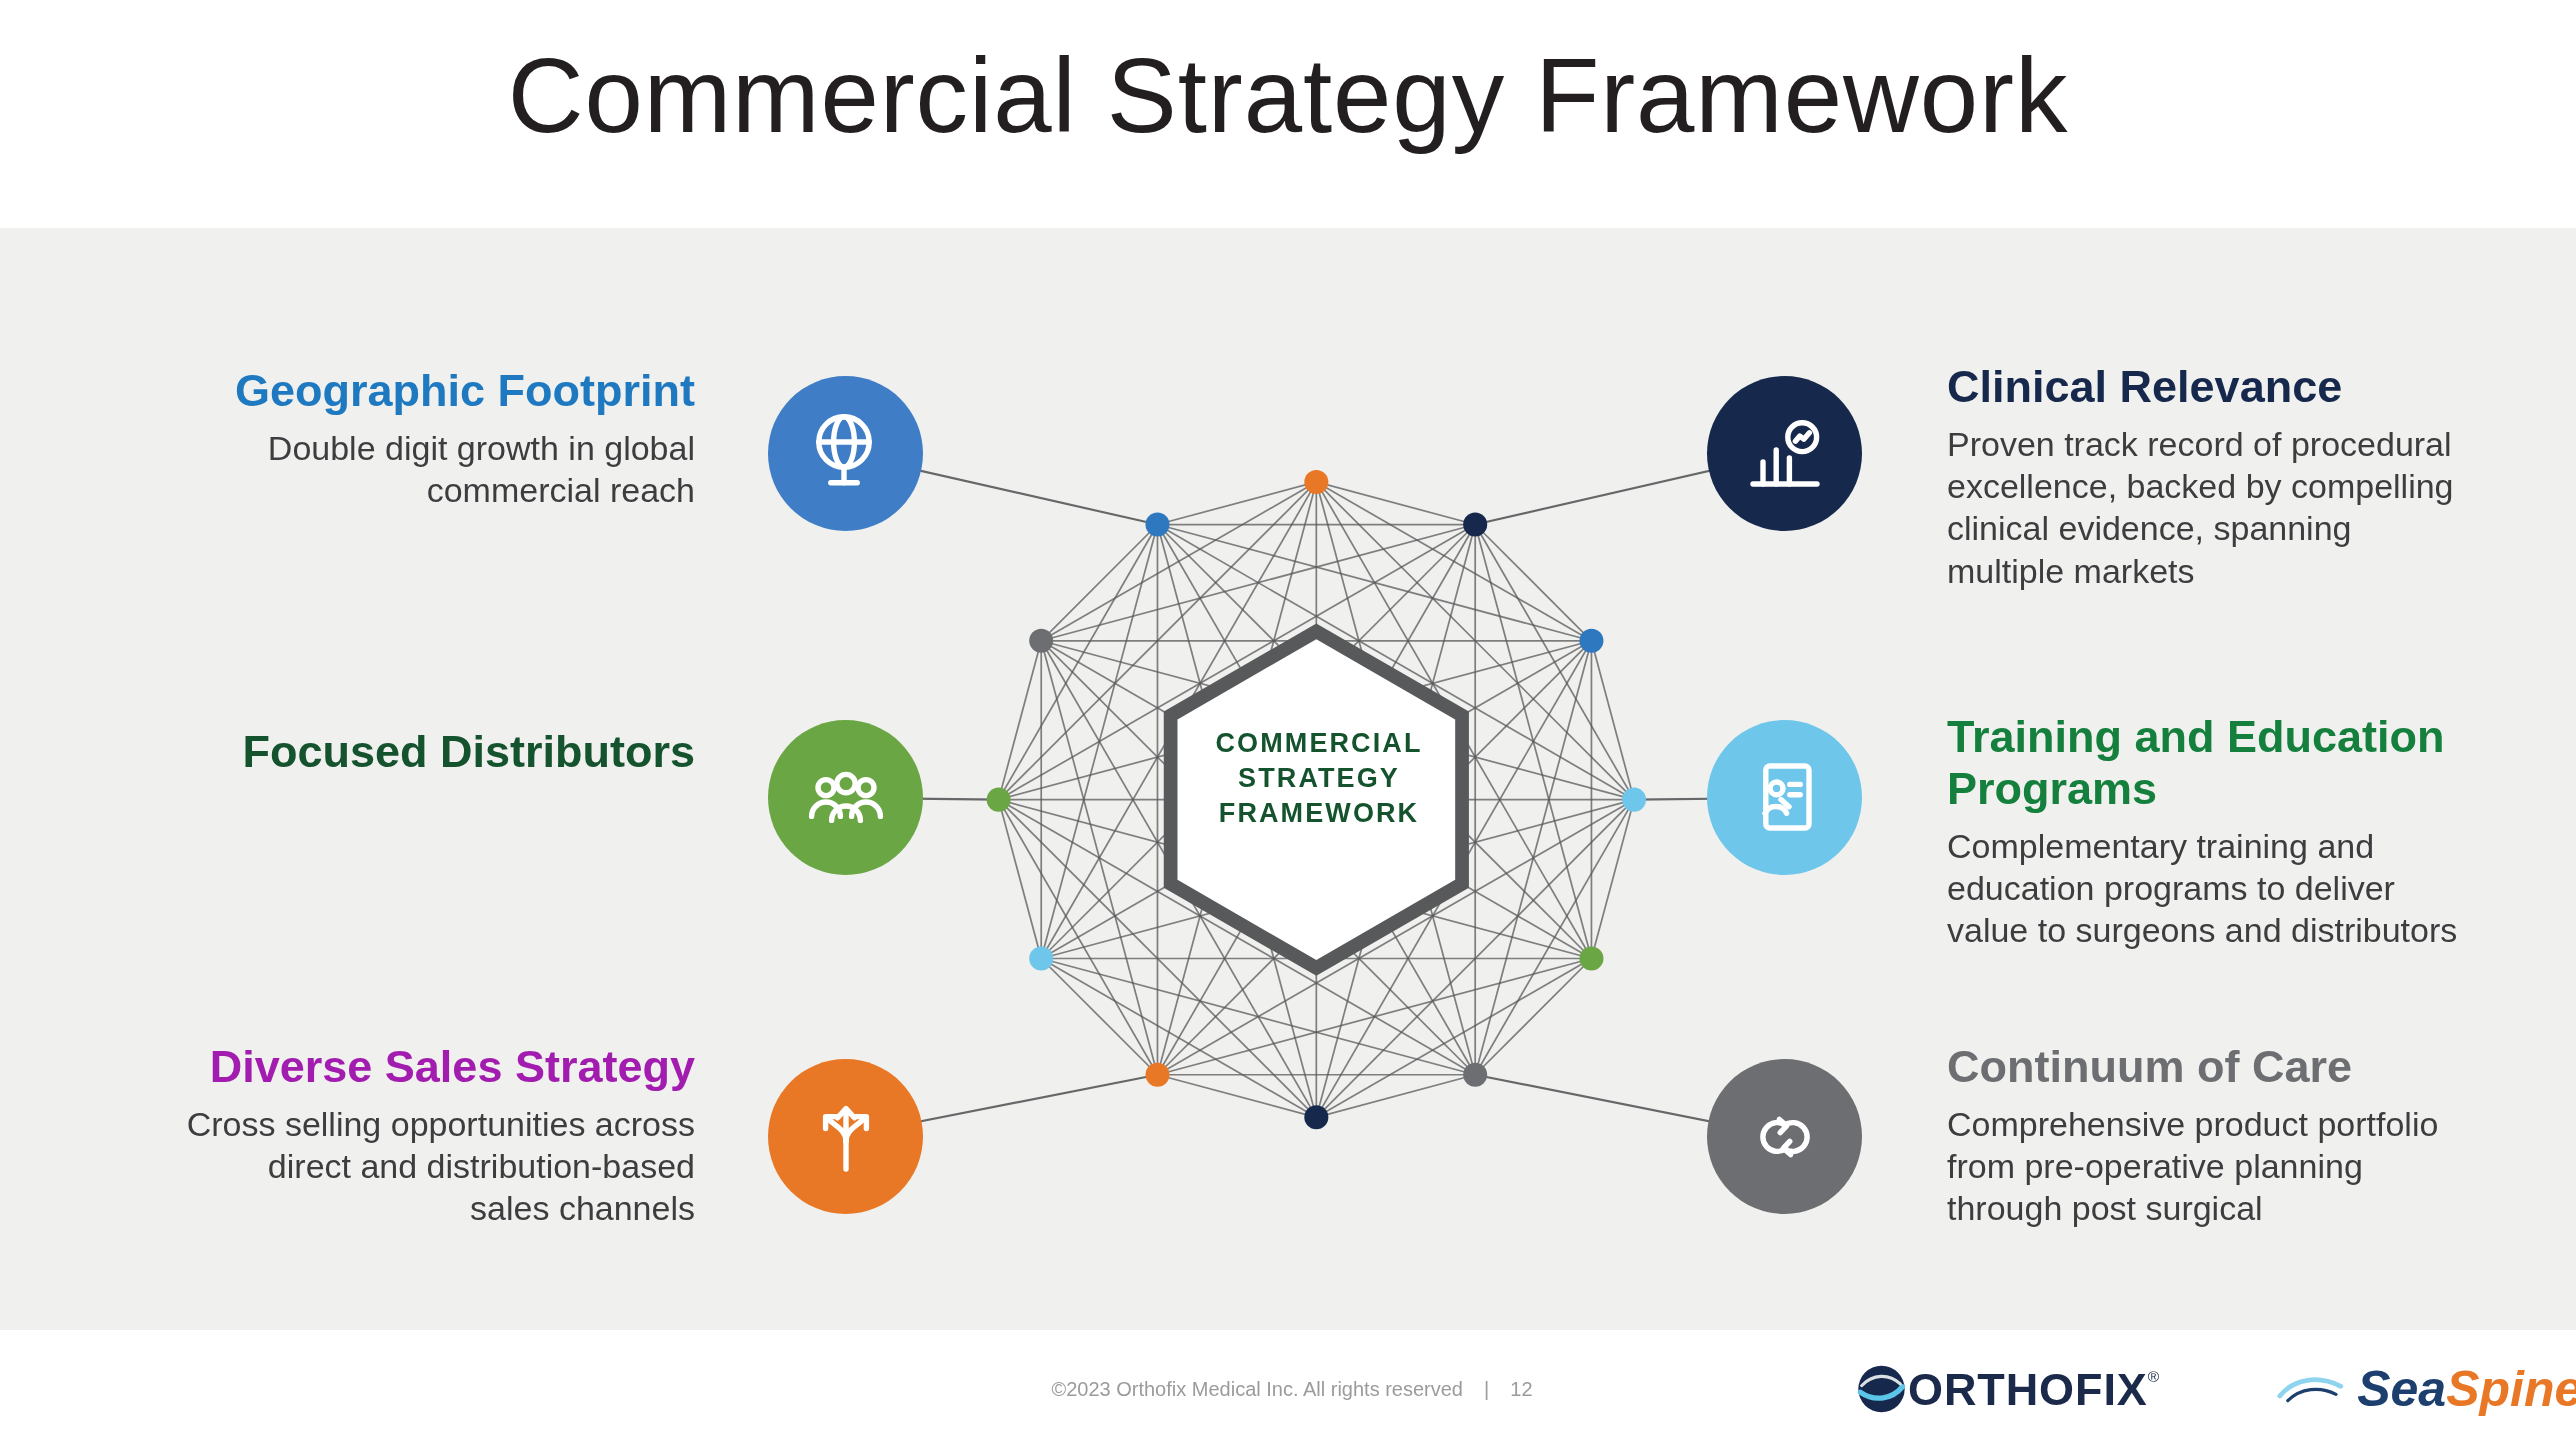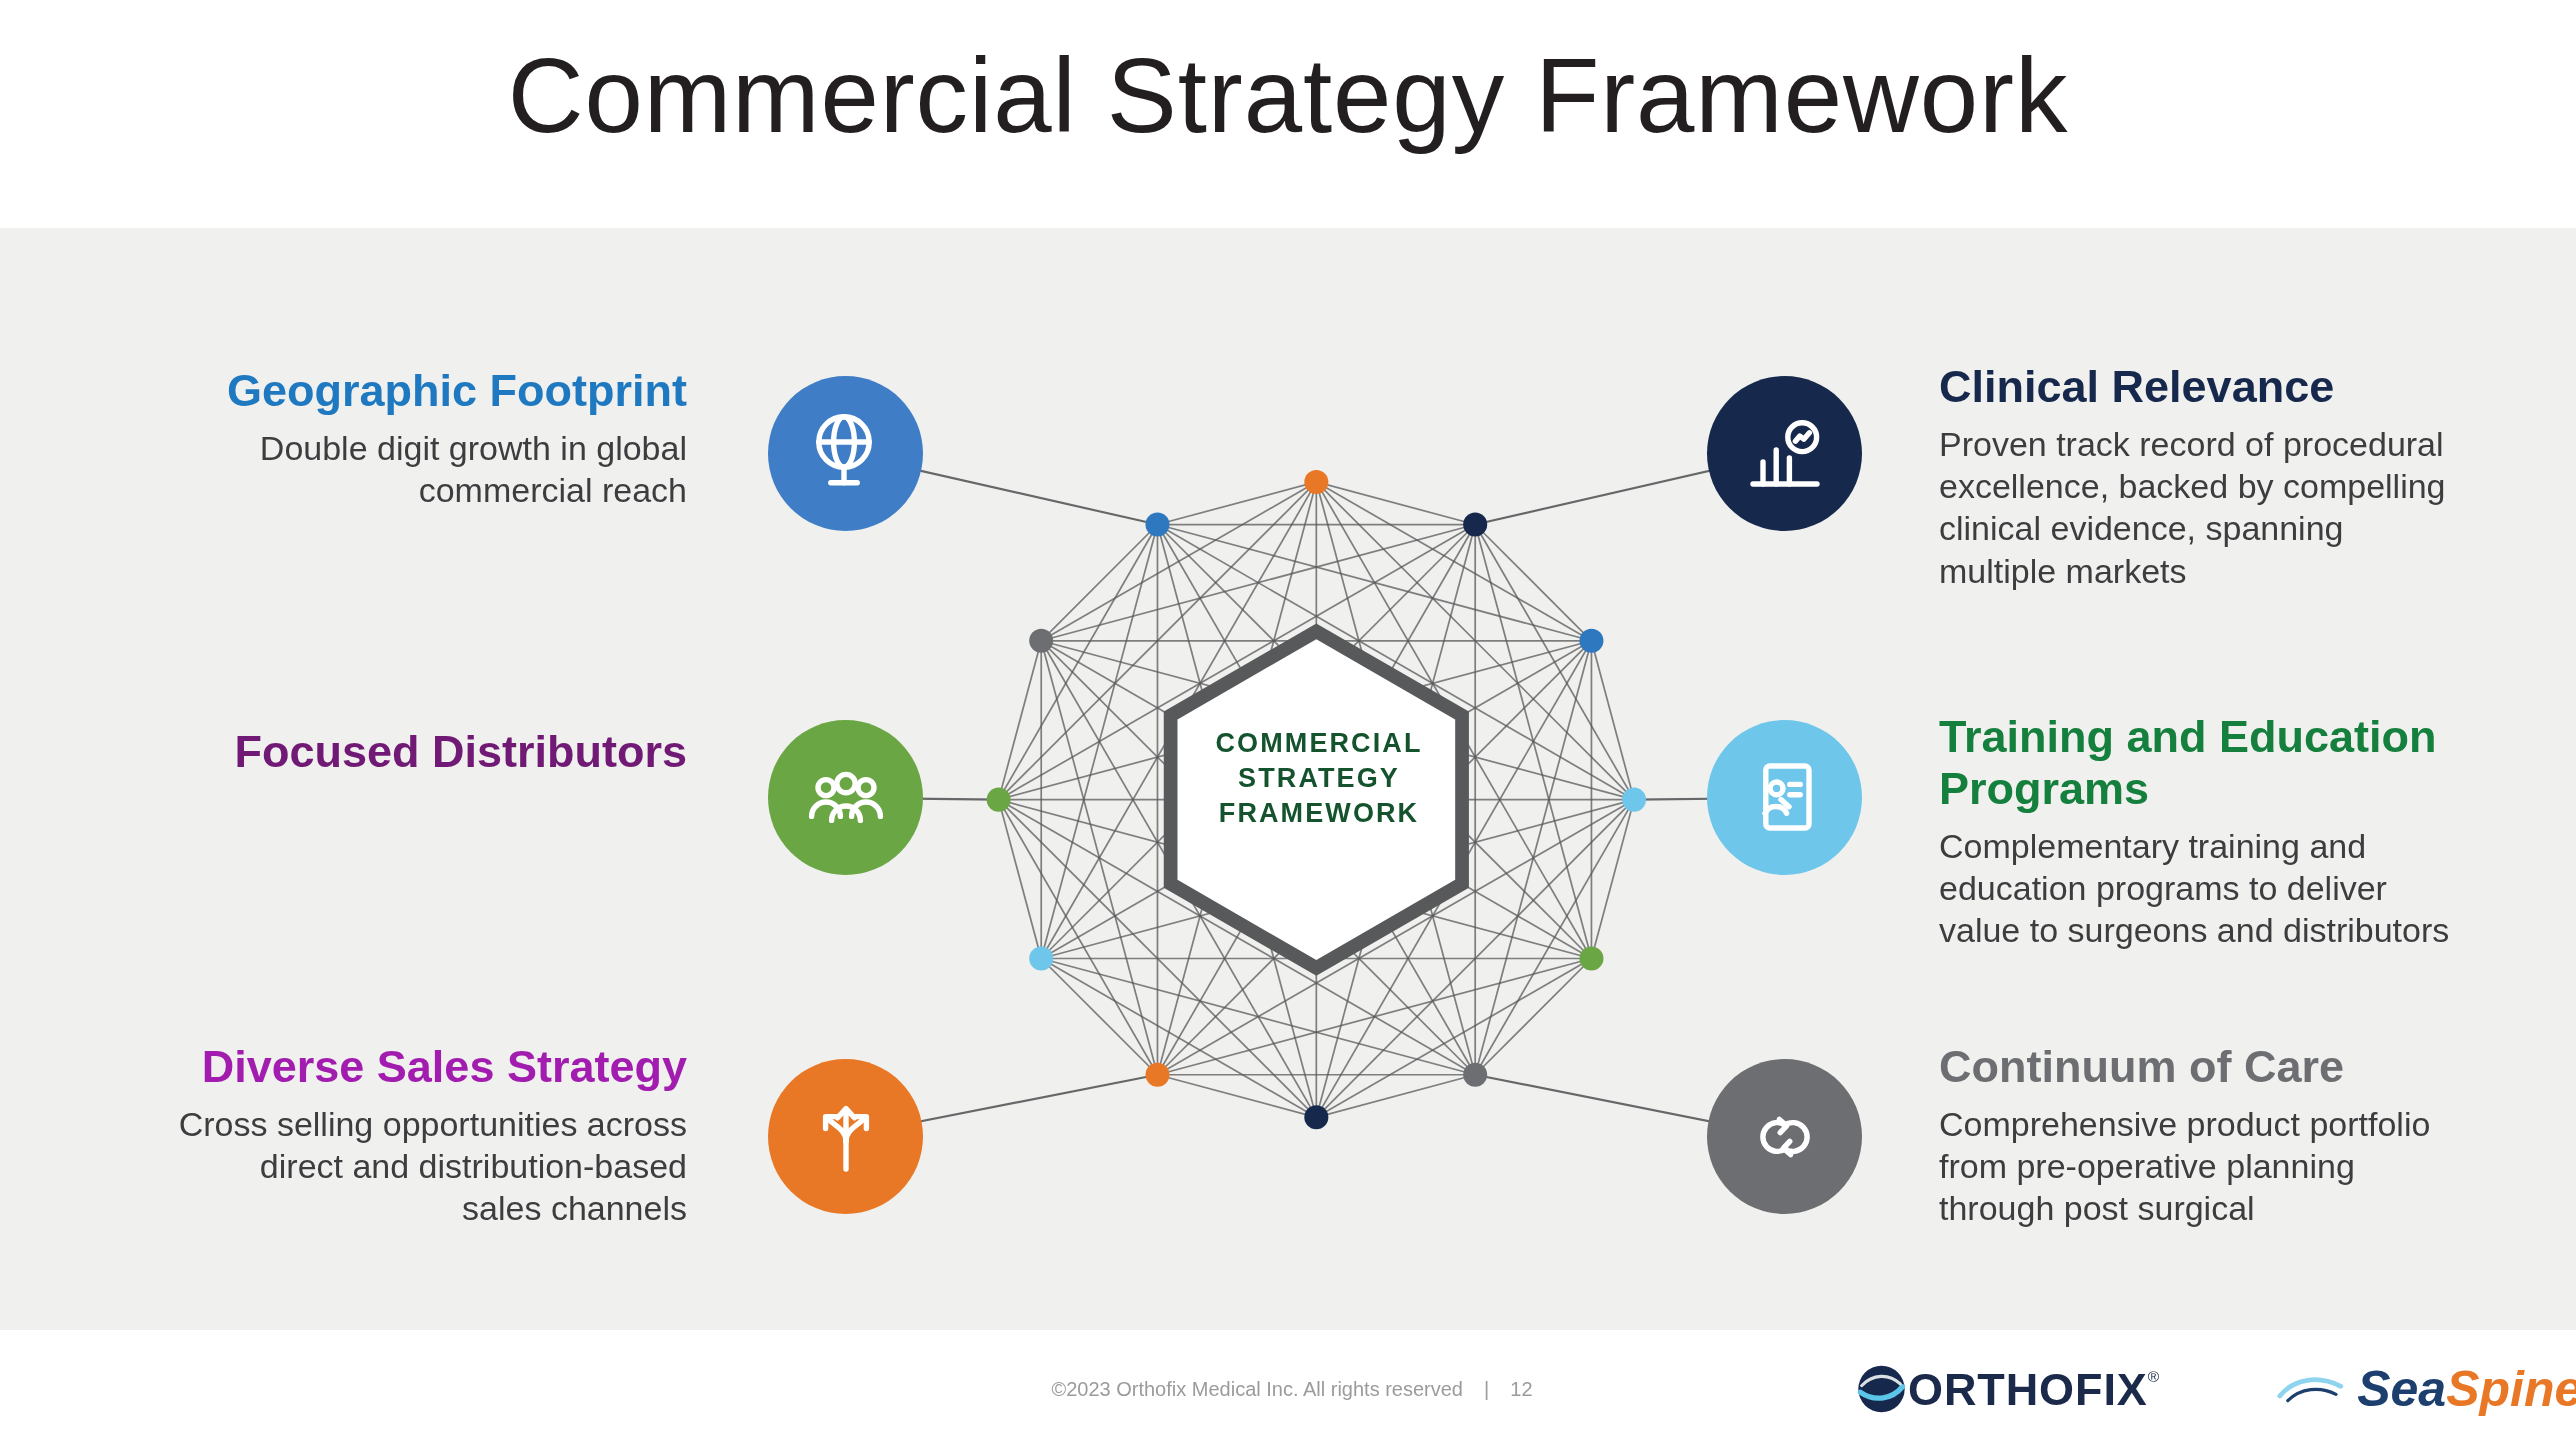--- a/index.html
+++ b/index.html
@@ -24,21 +24,21 @@
   .icon-circle{position:absolute;width:155px;height:155px;border-radius:50%;display:flex;align-items:center;justify-content:center;}
   .icon-circle svg{width:96px;height:96px;}
   #ic-globe{left:768px;top:376px;}
   #ic-people{left:768px;top:720px;}
   #ic-arrows{left:768px;top:1059px;}
   #ic-clinical{left:1707px;top:376px;}
   #ic-training{left:1707px;top:720px;}
   #ic-continuum{left:1707px;top:1059px;}
 
   
-  .tb{position:absolute;}
+  .tb{position:absolute;margin-left:8px;}
   .tb h2{font-size:45px;font-weight:700;margin:0 0 10.3px 0;line-height:1.15;}
   .tb p{font-size:34px;line-height:1.24;color:#3d3d3f;margin:0;}
   .tb.left{text-align:right;}
   #tb-gf{left:172px;top:365px;width:515px;}
   #tb-fd{left:172px;top:726px;width:515px;}
   #tb-ds{left:129px;top:1041px;width:558px;}
   #tb-ds p{width:515px;margin-left:43px;}
   #tb-cr{left:1939px;top:361px;width:550px;}
   #tb-cr p{width:515px;}
   #tb-te{left:1939px;top:711px;width:567px;}
@@ -165,21 +165,21 @@
     <span>COMMERCIAL</span>
     <span>STRATEGY</span>
     <span>FRAMEWORK</span>
   </div>
 
   <section class="tb left" id="tb-gf">
     <h2 style="color: rgb(30, 121, 192);">Geographic Footprint</h2>
     <p>Double digit growth in global commercial reach</p>
   </section>
   <section class="tb left" id="tb-fd">
-    <h2 style="color: #701a75;">Focused Distributors</h2>
+    <h2 style="color: #14532d;">Focused Distributors</h2>
   </section>
   <section class="tb left" id="tb-ds">
     <h2 style="color: #a21caf;">Diverse Sales Strategy</h2>
     <p>Cross selling opportunities across direct and distribution-based sales channels</p>
   </section>
 
   <section class="tb right" id="tb-cr">
     <h2 style="color: rgb(22, 41, 77);">Clinical Relevance</h2>
     <p>Proven track record of procedural excellence, backed by compelling clinical evidence, spanning multiple markets</p>
   </section>

